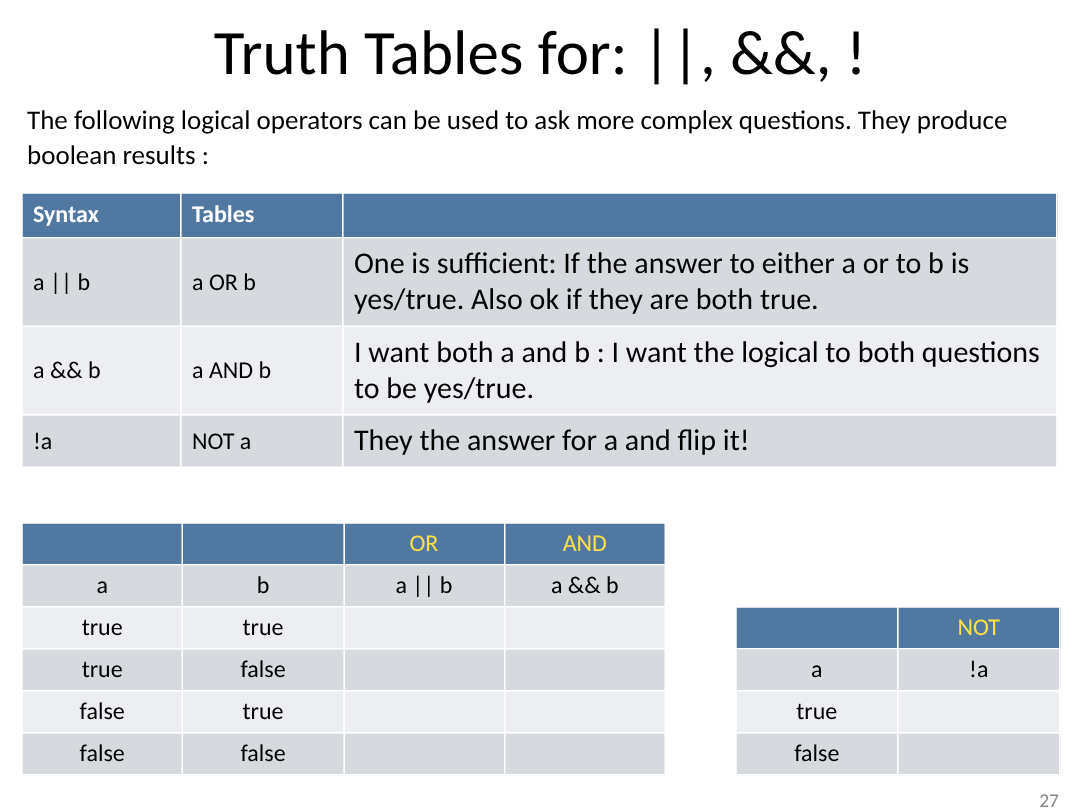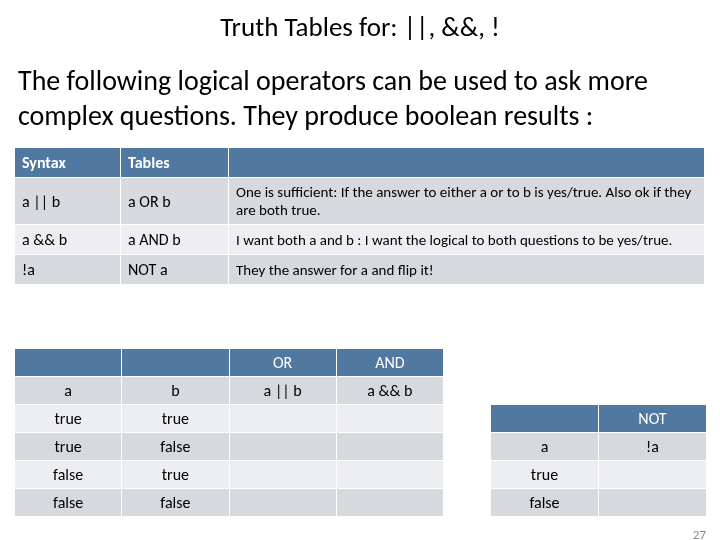--- a/index.html
+++ b/index.html
@@ -13,29 +13,29 @@
     overflow: hidden;
   }
   .slide {
     position: relative;
     width: 720px;
     height: 540px;
     box-sizing: border-box;
   }
   .title {
     text-align: center;
-    font-size: 27px;
+    font-size: 42px;
     margin-top: 10px;
     margin-bottom: 6px;
     font-weight: 400;
   }
   .intro {
-    font-size: 28px;
+    font-size: 18px;
     line-height: 1.25;
-    margin: 20px 18px 14px 18px;
+    margin: 8px 18px 14px 18px;
   }
   table.t1 {
     border-collapse: collapse;
     width: 690px;
     margin: 0 16px 0 14px;
     table-layout: fixed;
   }
   table.t1 td, table.t1 th {
     border: 1px solid #fff;
     font-size: 16px;
@@ -44,21 +44,21 @@
     vertical-align: middle;
     font-weight: 400;
   }
   table.t1 .hcell {
     background: #5078a0;
     color: #fff;
     font-weight: 700;
   }
   table.t1 .zA { background: #d6d9de; }
   table.t1 .zB { background: #eceef1; }
-  table.t1 .desc { font-size: 15px; line-height:1.2; }
+  table.t1 .desc { font-size: 20px; line-height:1.2; }
   .col-syn { width: 106px; }
   .col-mean { width: 108px; }
   .col-desc { width: 476px; }
 
   .lower {
     position: absolute;
     left: 14px;
     top: 338px;
     width: 692px;
   }
@@ -67,21 +67,21 @@
     table-layout: fixed;
   }
   table.t2 td, table.t2 th, table.t3 td, table.t3 th {
     border: 1px solid #fff;
     font-size: 16px;
     text-align: center;
     font-weight: 400;
     padding: 4px 0;
   }
   .hblue { background: #5078a0; color: #fff; }
-  .hboldw { background: #5078a0; color:#ffffff; font-weight:700; }
+  .hboldw { background: #5078a0; color:#fde047; font-weight:700; }
   .zAc { background: #d6d9de; }
   .zBc { background: #eceef1; }
 
   table.t2 { width: 430px; position:absolute; left:0; top:0; }
   table.t2 col { width: 107px; }
 
   table.t3 { width: 216px; position:absolute; left: 476px; top: 56px; }
   table.t3 col { width: 108px; }
 
   .pagenum {

